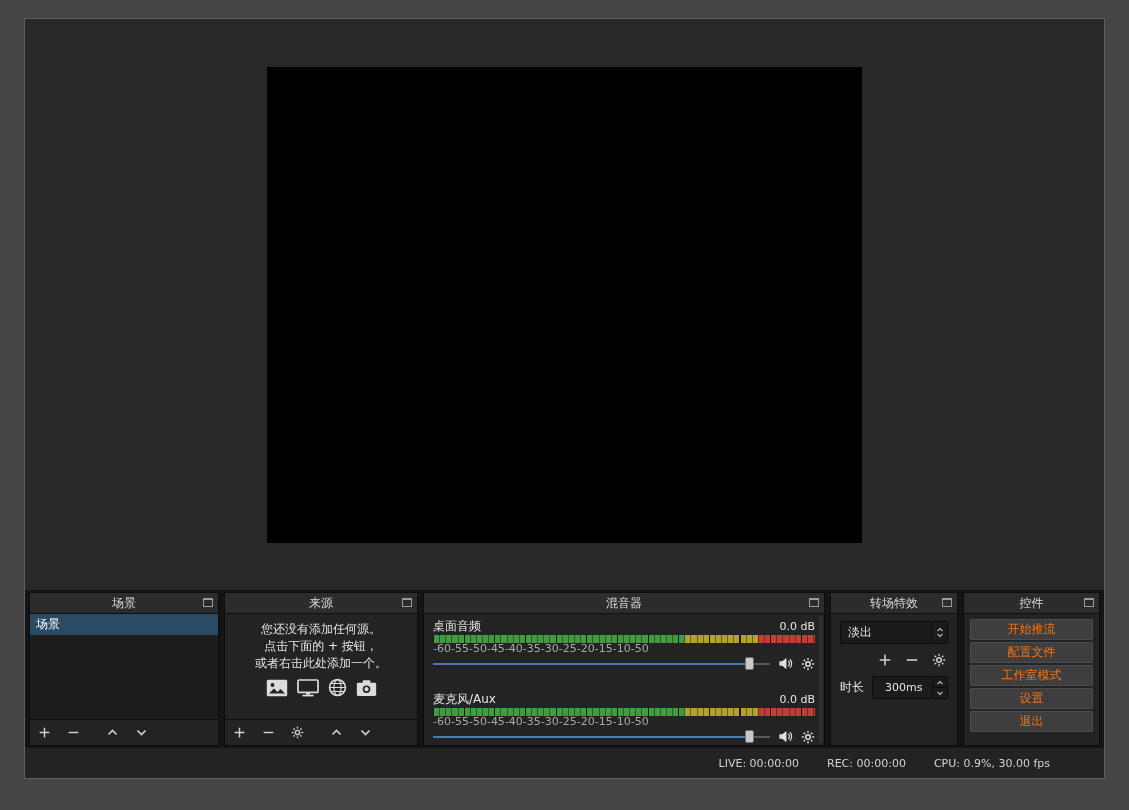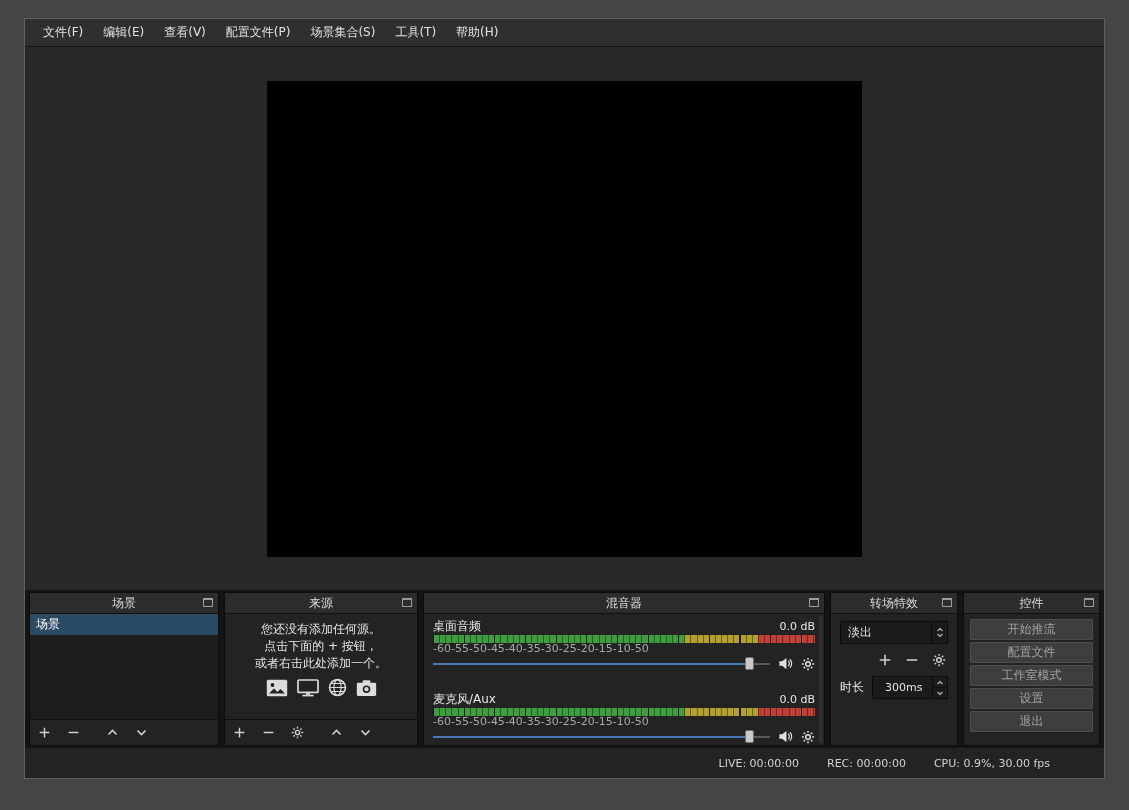--- a/index.html
+++ b/index.html
@@ -80,21 +80,21 @@
   .trans-tools{display:flex;justify-content:flex-end;align-items:center;gap:13px;margin-top:9px;padding-right:2px;color:#d6d6d6;}
   .dur-row{display:flex;align-items:center;margin-top:9px;}
   .dur-label{font-size:12px;color:#e6e6e6;flex:0 0 auto;}
   .spin{flex:1;margin-left:8px;height:21px;background:#1b1b1b;border:1px solid #0c0c0c;display:flex;align-items:stretch;}
   .spin-value{flex:1;display:flex;align-items:center;padding-left:12px;font-size:11px;color:#e6e6e6;}
   .spin-arrows{width:14px;border-left:1px solid #0c0c0c;display:flex;flex-direction:column;color:#b8b8b8;}
   .spin-btn{flex:1;display:flex;align-items:center;justify-content:center;}
   .spin-btn:first-child{border-bottom:1px solid #0c0c0c;}
   
   .controls-body{padding:5px 6px;display:flex;flex-direction:column;gap:2px;}
-  .ctl-btn{height:21px;background:#3e3e3e;border:1px solid #4d4d4d;box-sizing:border-box;color:#a3a3a3;font-size:12px;display:flex;align-items:center;justify-content:center;border-radius:1px;}
+  .ctl-btn{height:21px;background:#3e3e3e;border:1px solid #4d4d4d;box-sizing:border-box;color:#f97316;font-size:12px;display:flex;align-items:center;justify-content:center;border-radius:1px;}
   
   .statusbar{height:30px;flex:0 0 auto;background:#232323;display:flex;align-items:center;justify-content:flex-end;padding-right:54px;font-size:11px;color:#d2d2d2;}
   .status-item{margin-left:28px;white-space:nowrap;}
   .sprite{position:absolute;width:0;height:0;overflow:hidden;}
   svg.i{display:block;}
 </style>
 </head>
 <body>
 
 <svg class="sprite" aria-hidden="true">
@@ -141,29 +141,20 @@
         <rect x="6.3" y="1.2" width="7.4" height="3.4" rx="1" fill="currentColor"></rect>
         <circle cx="10" cy="9.6" r="3.6" fill="#232323"></circle>
         <circle cx="10" cy="9.6" r="2" fill="currentColor"></circle>
       </symbol>
   </defs>
 </svg>
 
 <div class="window">
 
 
-  <div class="menubar">
-    <span class="menu-item">文件(F)</span>
-    <span class="menu-item">编辑(E)</span>
-    <span class="menu-item">查看(V)</span>
-    <span class="menu-item">配置文件(P)</span>
-    <span class="menu-item">场景集合(S)</span>
-    <span class="menu-item">工具(T)</span>
-    <span class="menu-item">帮助(H)</span>
-  </div>
 
   <div class="preview">
     <div class="canvas"></div>
   </div>
 
   <div class="dockrow">
 
     <div class="dock dock-scenes">
       <div class="dock-header">
         <span>场景</span>

